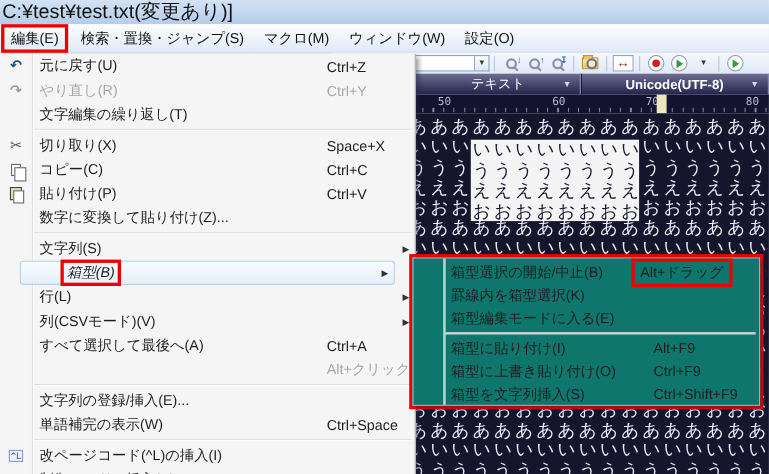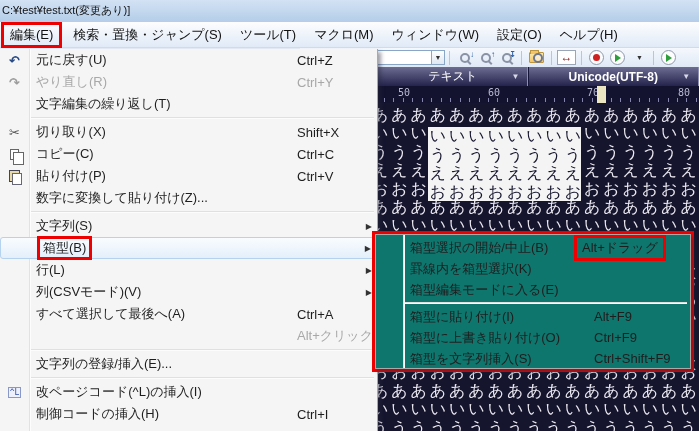--- a/index.html
+++ b/index.html
@@ -1,21 +1,21 @@
 <!DOCTYPE html>
 <html><head>
 <meta charset="utf-8">
 <style>
   * { margin:0; padding:0; box-sizing:border-box; }
   body { font-family:"Liberation Sans","DejaVu Sans",sans-serif; }
   #screen { position:relative; width:699px; height:431px; overflow:hidden; background:#e8eef6; }
 
   
   .titlebar { position:absolute; left:0; top:0; width:699px; height:22px;
-    background:linear-gradient(#d3e2f4,#b4cde9); font-size:11px; color:#111;
+    background:linear-gradient(#d3e2f4,#b4cde9); font-size:18px; color:#111;
     line-height:21px; padding-left:2px; white-space:nowrap; }
 
   
   .menubar { position:absolute; left:0; top:22px; width:699px; height:26px;
     background:linear-gradient(#fdfdfe,#e0eaf7); display:flex; align-items:center;
     padding-left:1px; font-size:13px; color:#111; border-bottom:1px solid #d0dcea; }
   .mb-item { padding:0 9px; white-space:nowrap; }
   .mb-item.boxed { border:3px solid #ee0000; padding:1px 6px; margin-right:2px; }
 
   
@@ -84,21 +84,21 @@
     background:#e2e2e2; box-shadow:1px 0 0 #fdfdfd; }
   .mi { height:22px; display:flex; align-items:center; font-size:13px; color:#1e1e1e;
     position:relative; white-space:nowrap; }
   .mi .micon { width:29px; display:flex; align-items:center; justify-content:center;
     font-size:13px; flex:none; }
   .mi .mlabel { margin-left:7px; }
   .mi .mshort { position:absolute; left:297px; }
   .mi.disabled { color:#a8a8a8; }
   .mi .marrow { position:absolute; right:5px; font-size:8px; color:#333; }
   .mi.highlight { background:linear-gradient(#f9fcfe,#e4effb); border:1px solid #b5d3ee;
-    border-radius:3px; margin:0 0; }
+    border-radius:3px; margin:0 18px;font-style:italic; }
   .msep { height:6px; position:relative; }
   .msep::before { content:""; position:absolute; left:31px; right:3px; top:2px; height:1px;
     background:#e0e0e0; box-shadow:0 1px 0 #fcfcfc; }
   .redbox { border:3px solid #ee0000; padding:0 3px; margin-left:-4px; }
   .ic-undo { color:#274a86; font-weight:bold; }
   .ic-redo { color:#9d9d9d; font-weight:bold; }
   .ic-cut  { color:#555; }
   .ic-copy { width:9px; height:11px; border:1px solid #666; background:#fff; position:relative; }
   .ic-copy::before { content:""; position:absolute; left:2px; top:2px; width:9px; height:11px;
     border:1px solid #666; background:#fff; }
@@ -126,25 +126,23 @@
 
 <div id="screen">
 
   <div class="titlebar">
     <span>C:¥test¥test.txt(変更あり)]</span>
   </div>
 
   <div class="menubar">
       <span class="mb-item boxed">編集(E)</span>
       <span class="mb-item">検索・置換・ジャンプ(S)</span>
-      <span class="mb-item">ツール(T)</span>
       <span class="mb-item">マクロ(M)</span>
       <span class="mb-item">ウィンドウ(W)</span>
       <span class="mb-item">設定(O)</span>
-      <span class="mb-item">ヘルプ(H)</span>
     </div>
 
   <div class="toolbar">
     <input class="tb-combo" value="" style="">
     <div class="tb-combo-btn">▼</div>
     <div class="tb-sep"></div>
     <div id="tb-icons" style="display:flex;align-items:center;">
         <div class="tb-ic">
           <span class="mag"></span>
           <span class="mag-arrow">↓</span>
@@ -198,21 +196,21 @@
       <span>Unicode(UTF-8)</span>
       <span class="dd">▼</span>
     </div>
     <div class="mode-sep"></div>
   </div>
 
   <div class="ruler">
     <div class="ruler-ticks"></div>
     <div id="ruler-nums">
         <span class="ruler-num" style="left: 20px;">50</span>
-        <span class="ruler-num" style="left: 110px;">60</span>
+        <span class="ruler-num" style="left: 124px;">60</span>
         <span class="ruler-num" style="left: 209px;">70</span>
         <span class="ruler-num" style="left: 300px;">80</span>
       </div>
     <div class="ruler-caret" style="left:219px;"></div>
   </div>
 
   <div class="editor">
     <div id="editor-rows">
         <div class="erow">ああああああああああああああああああ</div>
         <div class="erow">いいいいいいいいいいいいいいいいいい</div>
@@ -261,21 +259,21 @@
       <div class="mi">
         <span class="micon"></span>
         <span class="mlabel">文字編集の繰り返し(T)</span>
       </div>
       <div class="msep"></div>
       <div class="mi">
         <span class="micon">
           <span class="ic-cut">✂</span>
         </span>
         <span class="mlabel">切り取り(X)</span>
-        <span class="mshort">Shift+X</span>
+        <span class="mshort">Space+X</span>
       </div>
       <div class="mi">
         <span class="micon">
           <span class="ic-copy"></span>
         </span>
         <span class="mlabel">コピー(C)</span>
         <span class="mshort">Ctrl+C</span>
       </div>
       <div class="mi">
         <span class="micon">
@@ -316,20 +314,25 @@
       </div>
       <div class="mi disabled">
         <span class="micon"></span>
         <span class="mshort">Alt+クリック</span>
       </div>
       <div class="msep"></div>
       <div class="mi">
         <span class="micon"></span>
         <span class="mlabel">文字列の登録/挿入(E)...</span>
       </div>
+      <div class="mi">
+        <span class="micon"></span>
+        <span class="mlabel">単語補完の表示(W)</span>
+        <span class="mshort">Ctrl+Space</span>
+      </div>
       <div class="msep"></div>
       <div class="mi">
         <span class="micon">
           <span class="ic-pgbrk">^L</span>
         </span>
         <span class="mlabel">改ページコード(^L)の挿入(I)</span>
       </div>
       <div class="mi">
         <span class="micon"></span>
         <span class="mlabel">制御コードの挿入(H)</span>

